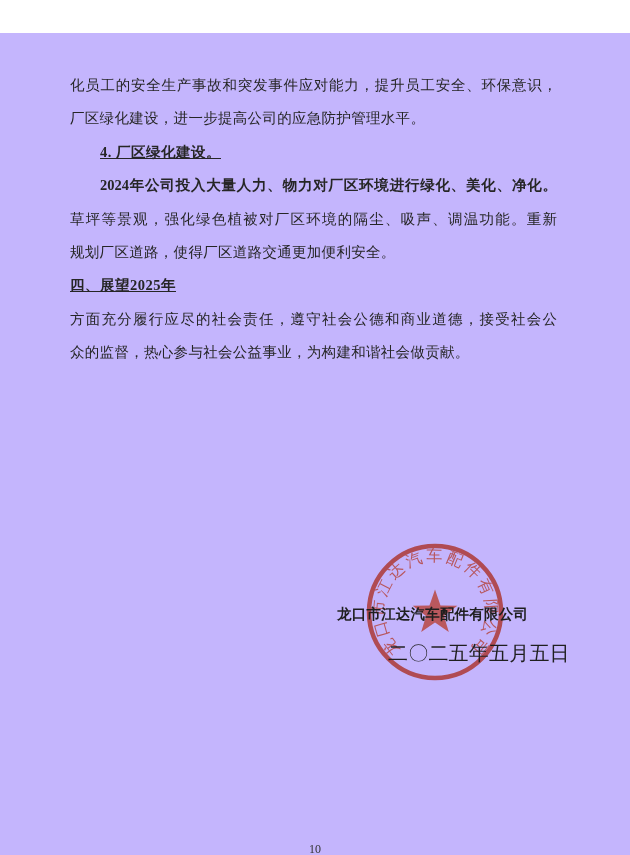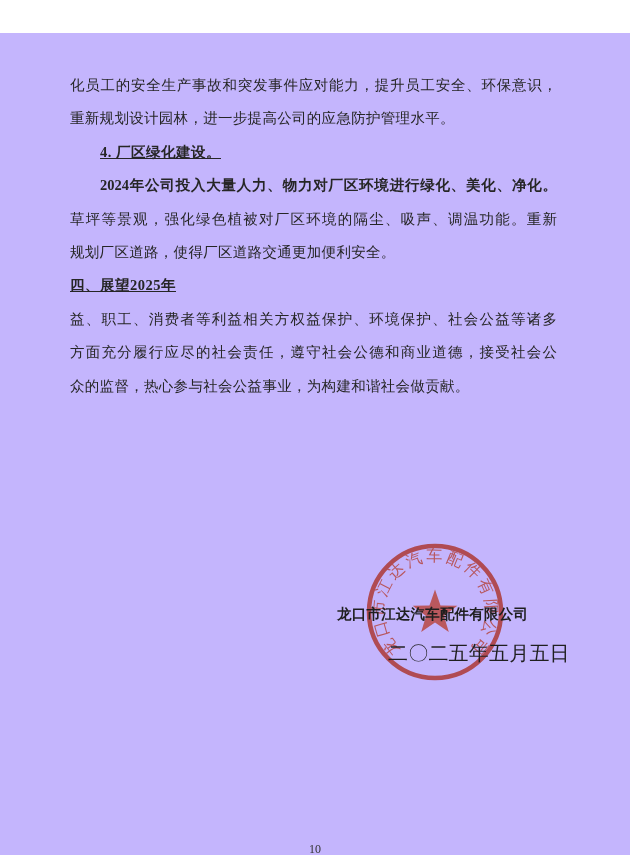--- a/index.html
+++ b/index.html
@@ -87,27 +87,26 @@
     color: #333333;
   }
 </style>
 </head>
 <body>
 
 <div class="page">
 
   <div class="body-text">
     <div class="ln just">化员工的安全生产事故和突发事件应对能力，提升员工安全、环保意识，</div>
-    <div class="ln">重新规划设计园林，进一步提高公司的应急防护管理水平。</div>
+    <div class="ln">厂区绿化建设，进一步提高公司的应急防护管理水平。</div>
     <div class="ln bold ind">4. 厂区绿化建设。</div>
     <div class="ln just ind">2024年公司投入大量人力、物力对厂区环境进行绿化、美化、净化。</div>
     <div class="ln just">草坪等景观，强化绿色植被对厂区环境的隔尘、吸声、调温功能。重新</div>
     <div class="ln">规划厂区道路，使得厂区道路交通更加便利安全。</div>
     <div class="ln bold">四、展望2025年</div>
-    <div class="ln just">益、职工、消费者等利益相关方权益保护、环境保护、社会公益等诸多</div>
     <div class="ln just">方面充分履行应尽的社会责任，遵守社会公德和商业道德，接受社会公</div>
     <div class="ln">众的监督，热心参与社会公益事业，为构建和谐社会做贡献。</div>
   </div>
 
   <svg class="seal" viewBox="0 0 146 142" xmlns="http://www.w3.org/2000/svg">
     <circle cx="73" cy="71" r="66" fill="none" stroke="#ac342e" stroke-width="4.5"></circle>
     <polygon fill="#b8443c" points="73,48.5 78.53,64.40 95.35,64.74 81.94,74.90 86.82,91.01 73,81.4 59.18,91.01 64.06,74.90 50.65,64.74 67.47,64.40"></polygon>
     <path id="sealArc" d="M 38.9 108.9 A 51 51 0 1 1 107.1 108.9" fill="none"></path>
     <text fill="#b5423a">
       <textPath href="#sealArc">龙口市江达汽车配件有限公司</textPath>

